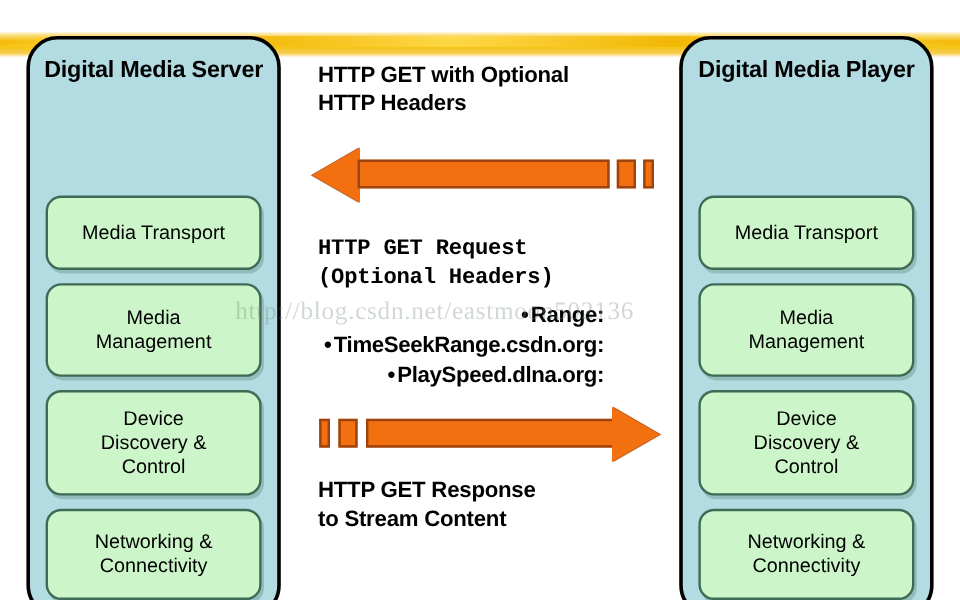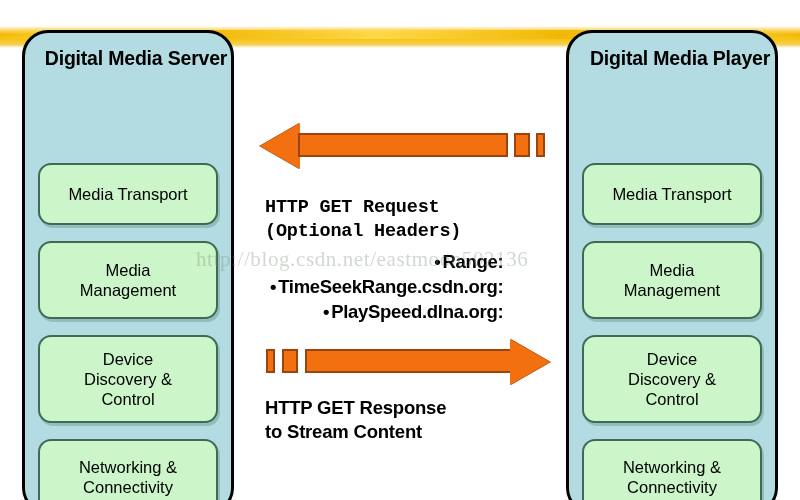--- a/index.html
+++ b/index.html
@@ -61,21 +61,21 @@
     border: 3px solid #000000;
     border-radius: 26px;
     box-sizing: border-box;
     z-index: 3;
   }
   #panel-left  { left: 22px; }
   #panel-right { left: 566px; }
 
   .panel-title {
     position: absolute;
-    left: 8px;
+    left: 0;
     top: 14px;
     width: 100%;
     text-align: center;
     font-size: 19.5px;
     font-weight: bold;
     color: #000000;
     line-height: 23px;
     letter-spacing: -0.2px;
   }
 
@@ -91,21 +91,21 @@
     border: 2px solid #3f6b55;
     border-radius: 13px;
     box-sizing: border-box;
     display: flex;
     align-items: center;
     justify-content: center;
     text-align: center;
     font-size: 16.5px;
     color: #000000;
     line-height: 20px;
-    margin-bottom: 16px;
+    margin-bottom: 11px;
     padding: 2px 4px;
     white-space: pre-line;
     box-shadow: 2px 3px 0 rgba(70,110,90,0.28);
   }
   .layer-box.h1 { height: 62px; }
   .layer-box.h2 { height: 78px; }
   .layer-box.h3 { height: 88px; }
   .layer-box.h4 { height: 76px; }
 
   
@@ -245,20 +245,22 @@
       <div class="layer-box h3">Device
 Discovery &amp;
 Control</div>
       <div class="layer-box h4">Networking &amp;
 Connectivity</div>
     </div>
   </div>
 
   <div class="center-col">
 
+    <div class="flow-label" id="label-top">HTTP GET with Optional
+HTTP Headers</div>
 
     <div class="arrow-row" id="arrow-up-row">
       <div class="arrow-head left" style="left:0px;"></div>
       <div class="arrow-body" style="left:38px; width:210px;"></div>
       <div class="dash-seg" style="left:254px; width:16px;"></div>
       <div class="dash-seg" style="left:276px; width:9px;"></div>
     </div>
 
     <div class="flow-label" id="label-mid">HTTP GET Request
 (Optional Headers)</div>

